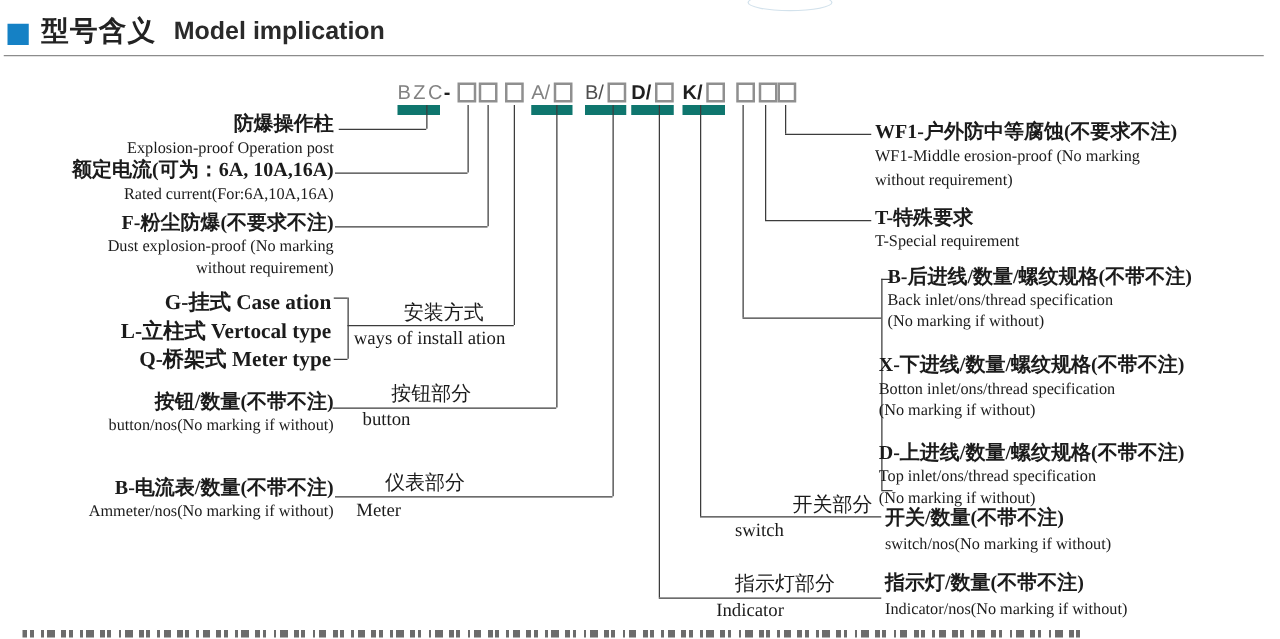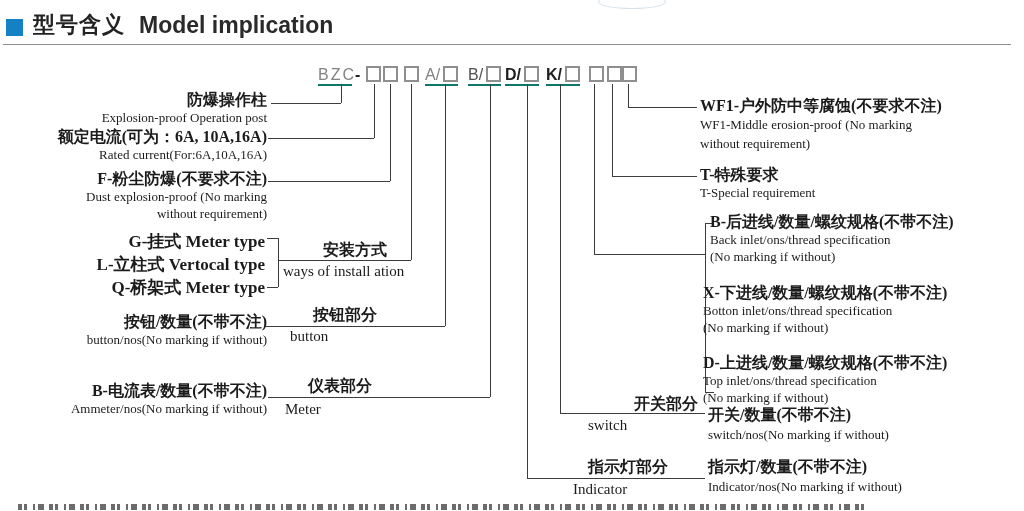--- a/index.html
+++ b/index.html
@@ -4,42 +4,42 @@
 <style>
   html,body{margin:0;padding:0;background:#ffffff;}
   #canvas{
     position:relative;width:1024px;height:511px;background:#ffffff;overflow:hidden;
     font-family:"Liberation Serif","DejaVu Serif",serif;color:#1b1b1b;
   }
   
   .hdr-row{position:absolute;left:6px;top:10px;display:flex;align-items:center;gap:10px;}
   .hdr-sq{width:17px;height:17px;background:#1581c5;margin-top:4px;}
   .hdr-zh{font-family:"Liberation Sans","DejaVu Sans",sans-serif;font-weight:bold;font-size:22px;color:#222;letter-spacing:1px;}
-  .hdr-en{font-family:"Liberation Sans","DejaVu Sans",sans-serif;font-weight:bold;font-size:23px;color:#2a2a2a;margin-left:4px;}
+  .hdr-en{font-family:"Liberation Sans","DejaVu Sans",sans-serif;font-weight:bold;font-size:20px;color:#2a2a2a;margin-left:4px;}
   .hdr-rule{position:absolute;left:3px;top:44px;width:1008px;height:1px;background:#8c8c8c;}
   .watermark{position:absolute;left:598px;top:-5px;width:66px;height:12px;border:1px solid #d3e2ec;border-radius:50%;}
   
   .code-unit{position:absolute;top:62px;height:21px;display:flex;align-items:flex-end;}
-  .code-underline{border-bottom:2px solid #0f766e;padding-bottom:1px;}
+  .code-underline{border-bottom:8px solid #0f766e;padding-bottom:1px;}
   .code-letters{font-family:"Liberation Sans","DejaVu Sans",sans-serif;font-size:16px;line-height:17px;}
   .lt-gray{color:#828282;letter-spacing:2px;}
   .lt-mid{color:#4f4f4f;}
   .lt-bold{color:#1f1f1f;font-weight:bold;}
   .code-box{display:inline-block;width:11px;height:12px;border:2px solid #8f8f8f;background:#fff;margin-left:3px;margin-bottom:1px;}
   .code-box.solo{position:absolute;top:66px;margin:0;}
   
   .vline{position:absolute;width:1px;background:#3c3c3c;}
   .hline{position:absolute;height:1px;background:#3c3c3c;}
   
   .lbl{position:absolute;}
   .lbl.r{text-align:right;}
   .zh-line{font-size:16px;line-height:19px;font-weight:600;white-space:nowrap;}
   .en-line{font-size:13px;line-height:17px;white-space:nowrap;}
   .zh-big{font-size:17px;line-height:23px;font-weight:600;white-space:nowrap;}
-  .mid-zh{position:absolute;font-size:16px;font-weight:700;text-align:center;white-space:nowrap;}
+  .mid-zh{position:absolute;font-size:16px;font-weight:400;text-align:center;white-space:nowrap;}
   .mid-en{position:absolute;font-size:15px;white-space:nowrap;}
   
   .crop-strip{position:absolute;left:18px;top:504px;width:852px;height:6px;opacity:.8;
     background:repeating-linear-gradient(90deg,#474747 0 4px,transparent 4px 6px,#474747 6px 9px,transparent 9px 15px,#474747 15px 17px,transparent 17px 20px,#474747 20px 26px,transparent 26px 31px);}
 </style>
 </head>
 <body>
 
 <div id="canvas">
 
@@ -119,21 +119,21 @@
   <div class="lbl r" style="right:757px;top:127px;">
     <div class="zh-line">额定电流(可为：6A, 10A,16A)</div>
     <div class="en-line">Rated current(For:6A,10A,16A)</div>
   </div>
   <div class="lbl r" style="right:757px;top:169px;margin-left:36px;">
     <div class="zh-line">F-粉尘防爆(不要求不注)</div>
     <div class="en-line">Dust explosion-proof (No marking</div>
     <div class="en-line">without requirement)</div>
   </div>
   <div class="lbl r" style="right:759px;top:230px;">
-    <div class="zh-big">G-挂式 Meter type</div>
+    <div class="zh-big">G-挂式 Case ation</div>
     <div class="zh-big">L-立柱式 Vertocal type</div>
     <div class="zh-big">Q-桥架式 Meter type</div>
   </div>
   <div class="lbl r" style="right:757px;top:381px;">
     <div class="zh-line">B-电流表/数量(不带不注)</div>
     <div class="en-line">Ammeter/nos(No marking if without)</div>
   </div>
   <div class="lbl r" style="right:757px;top:312px;">
     <div class="zh-line">按钮/数量(不带不注)</div>
     <div class="en-line">button/nos(No marking if without)</div>

